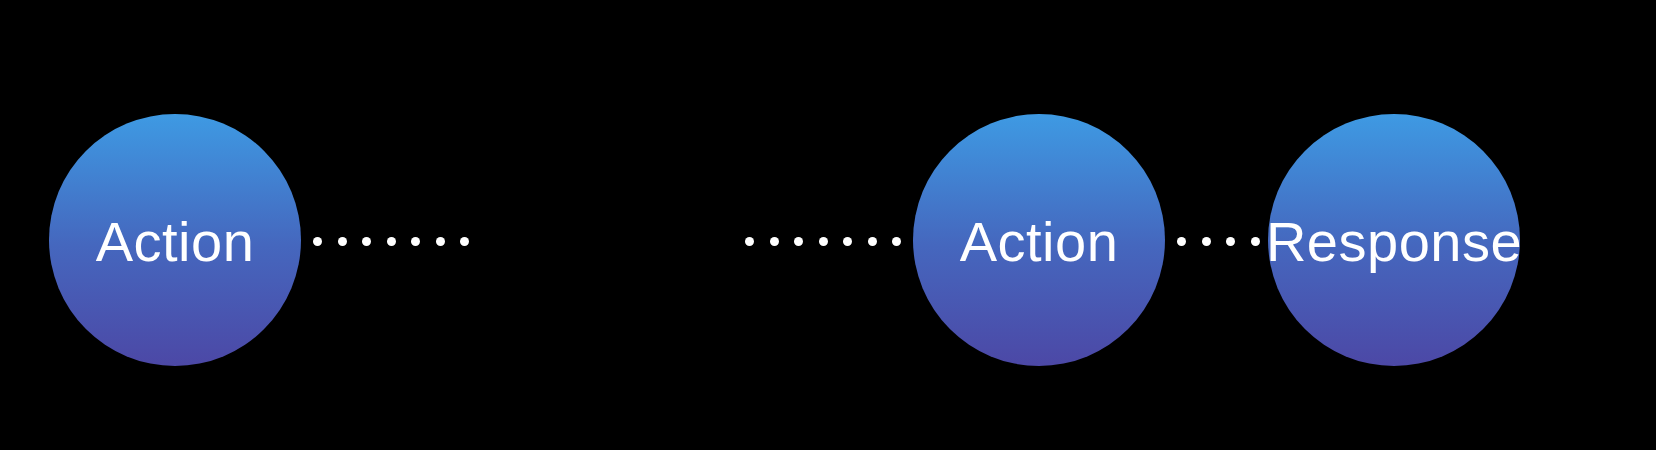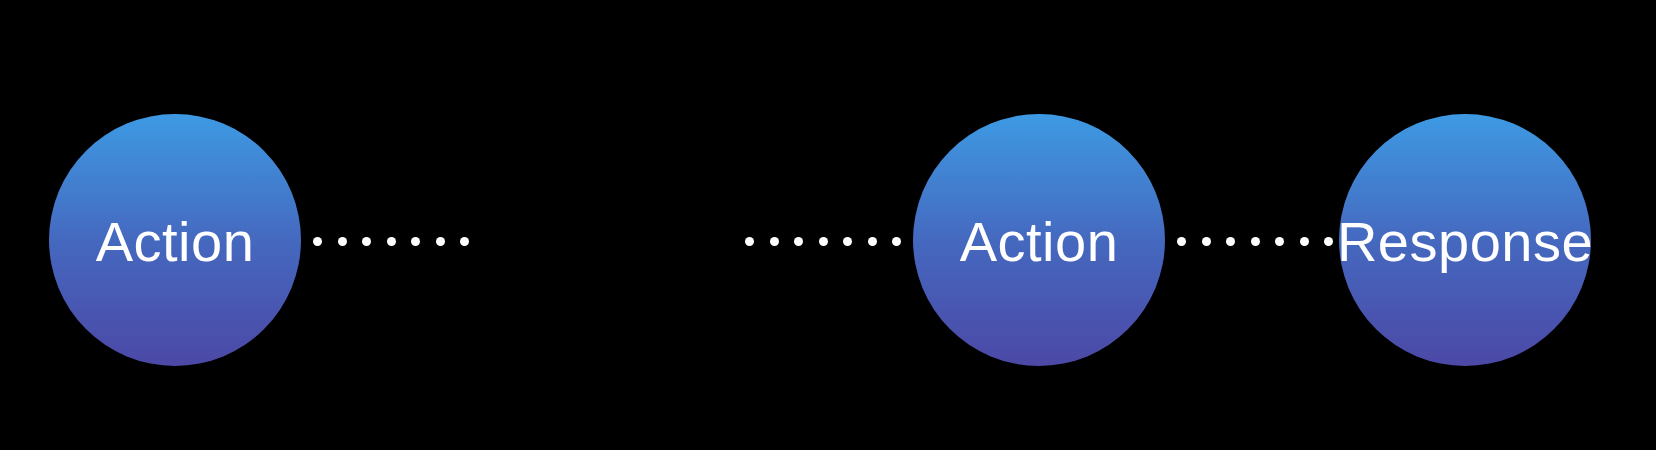--- a/index.html
+++ b/index.html
@@ -29,21 +29,21 @@
     font-size: 56px;
     font-weight: 300;
     letter-spacing: 0.5px;
     line-height: 1;
     white-space: nowrap;
     transform: translateY(2px);
   }
   .node.n1 { left: 49px; }
   .node.n2 { left: 481px; }
   .node.n3 { left: 913px; }
-  .node.n4 { left: 1339px; }
+  .node.n4 { left: 1268px; }
   .connector {
     position: absolute;
     top: 236px;
     width: 156px;
     height: 10px;
     display: flex;
     align-items: center;
     justify-content: space-between;
   }
   .connector.c1 { left: 313px; }

